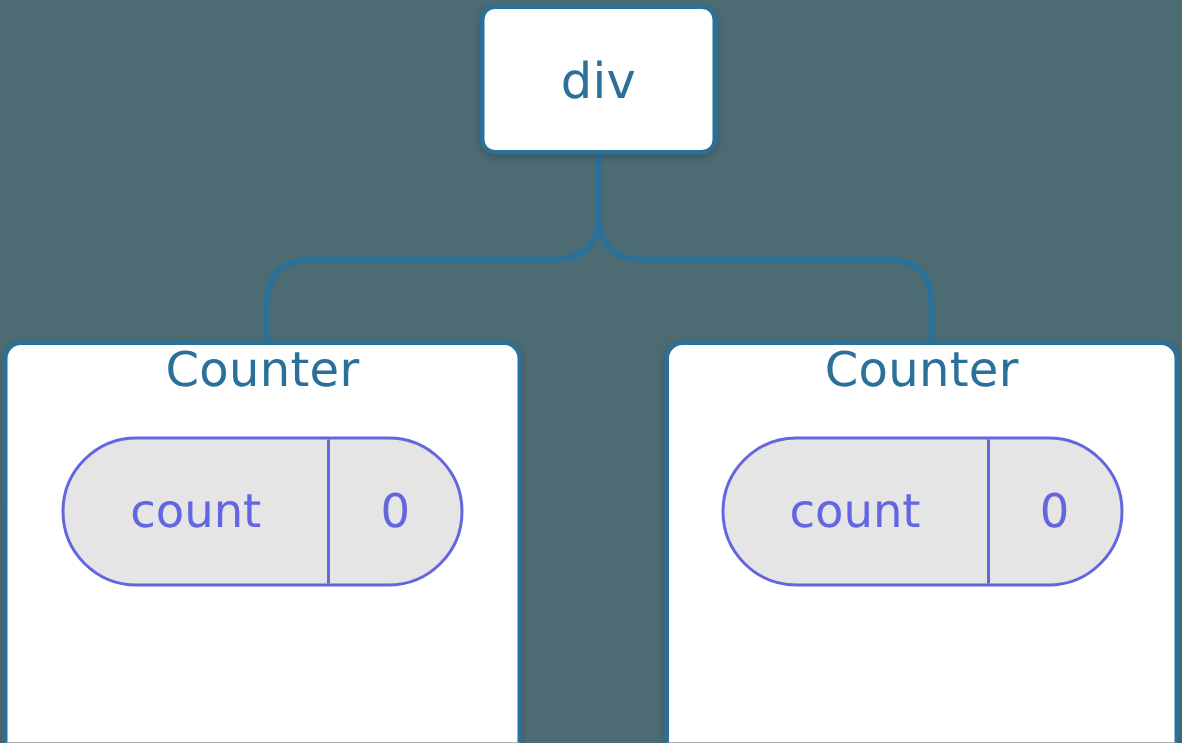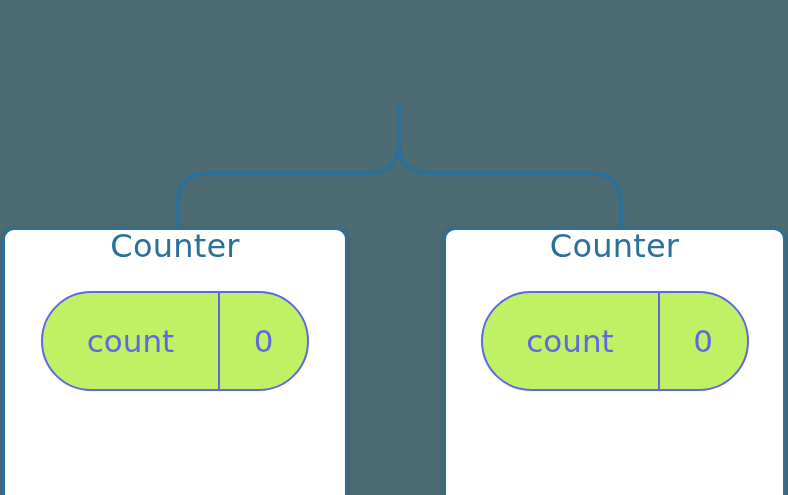--- a/index.html
+++ b/index.html
@@ -69,21 +69,21 @@
   }
   .state-pill {
     margin-top: 29px;
     height: 100px;
     width: 268px;
     border: 2px solid #6366e0;
     border-radius: 50px;
     box-sizing: border-box;
     display: flex;
     align-items: stretch;
-    background: #bef264;
+    background: #e5e5e5;
   }
   .pill-key {
     flex: 0 0 175px;
     display: flex;
     align-items: center;
     justify-content: center;
     border-right: 2px solid #6366e0;
     color: #6366e0;
     font-size: 31px;
     line-height: 1;
@@ -101,20 +101,23 @@
 </head>
 <body style="background: rgb(77, 107, 115);">
 
 <div id="diagram">
 
   <svg class="connector-svg" viewBox="0 0 788 495" xmlns="http://www.w3.org/2000/svg">
     <path id="connector-path-0" fill="none" stroke="#2b7099" stroke-width="4" stroke-linecap="butt" d="M399,103 L399,143 Q399,173 369,173 L208,173 Q178,173 178,203 L178,230"></path>
     <path id="connector-path-1" fill="none" stroke="#2b7099" stroke-width="4" stroke-linecap="butt" d="M399,103 L399,143 Q399,173 429,173 L591,173 Q621,173 621,203 L621,230"></path>
   </svg>
 
+  <div class="node-card" id="root-node">
+    <span class="root-label">div</span>
+  </div>
 
   <div class="node-card child-node" id="child-node-0">
     <span class="child-title">Counter</span>
     <div class="state-pill">
       <span class="pill-key">count</span>
       <span class="pill-value">0</span>
     </div>
   </div>
 
   <div class="node-card child-node" id="child-node-1">

